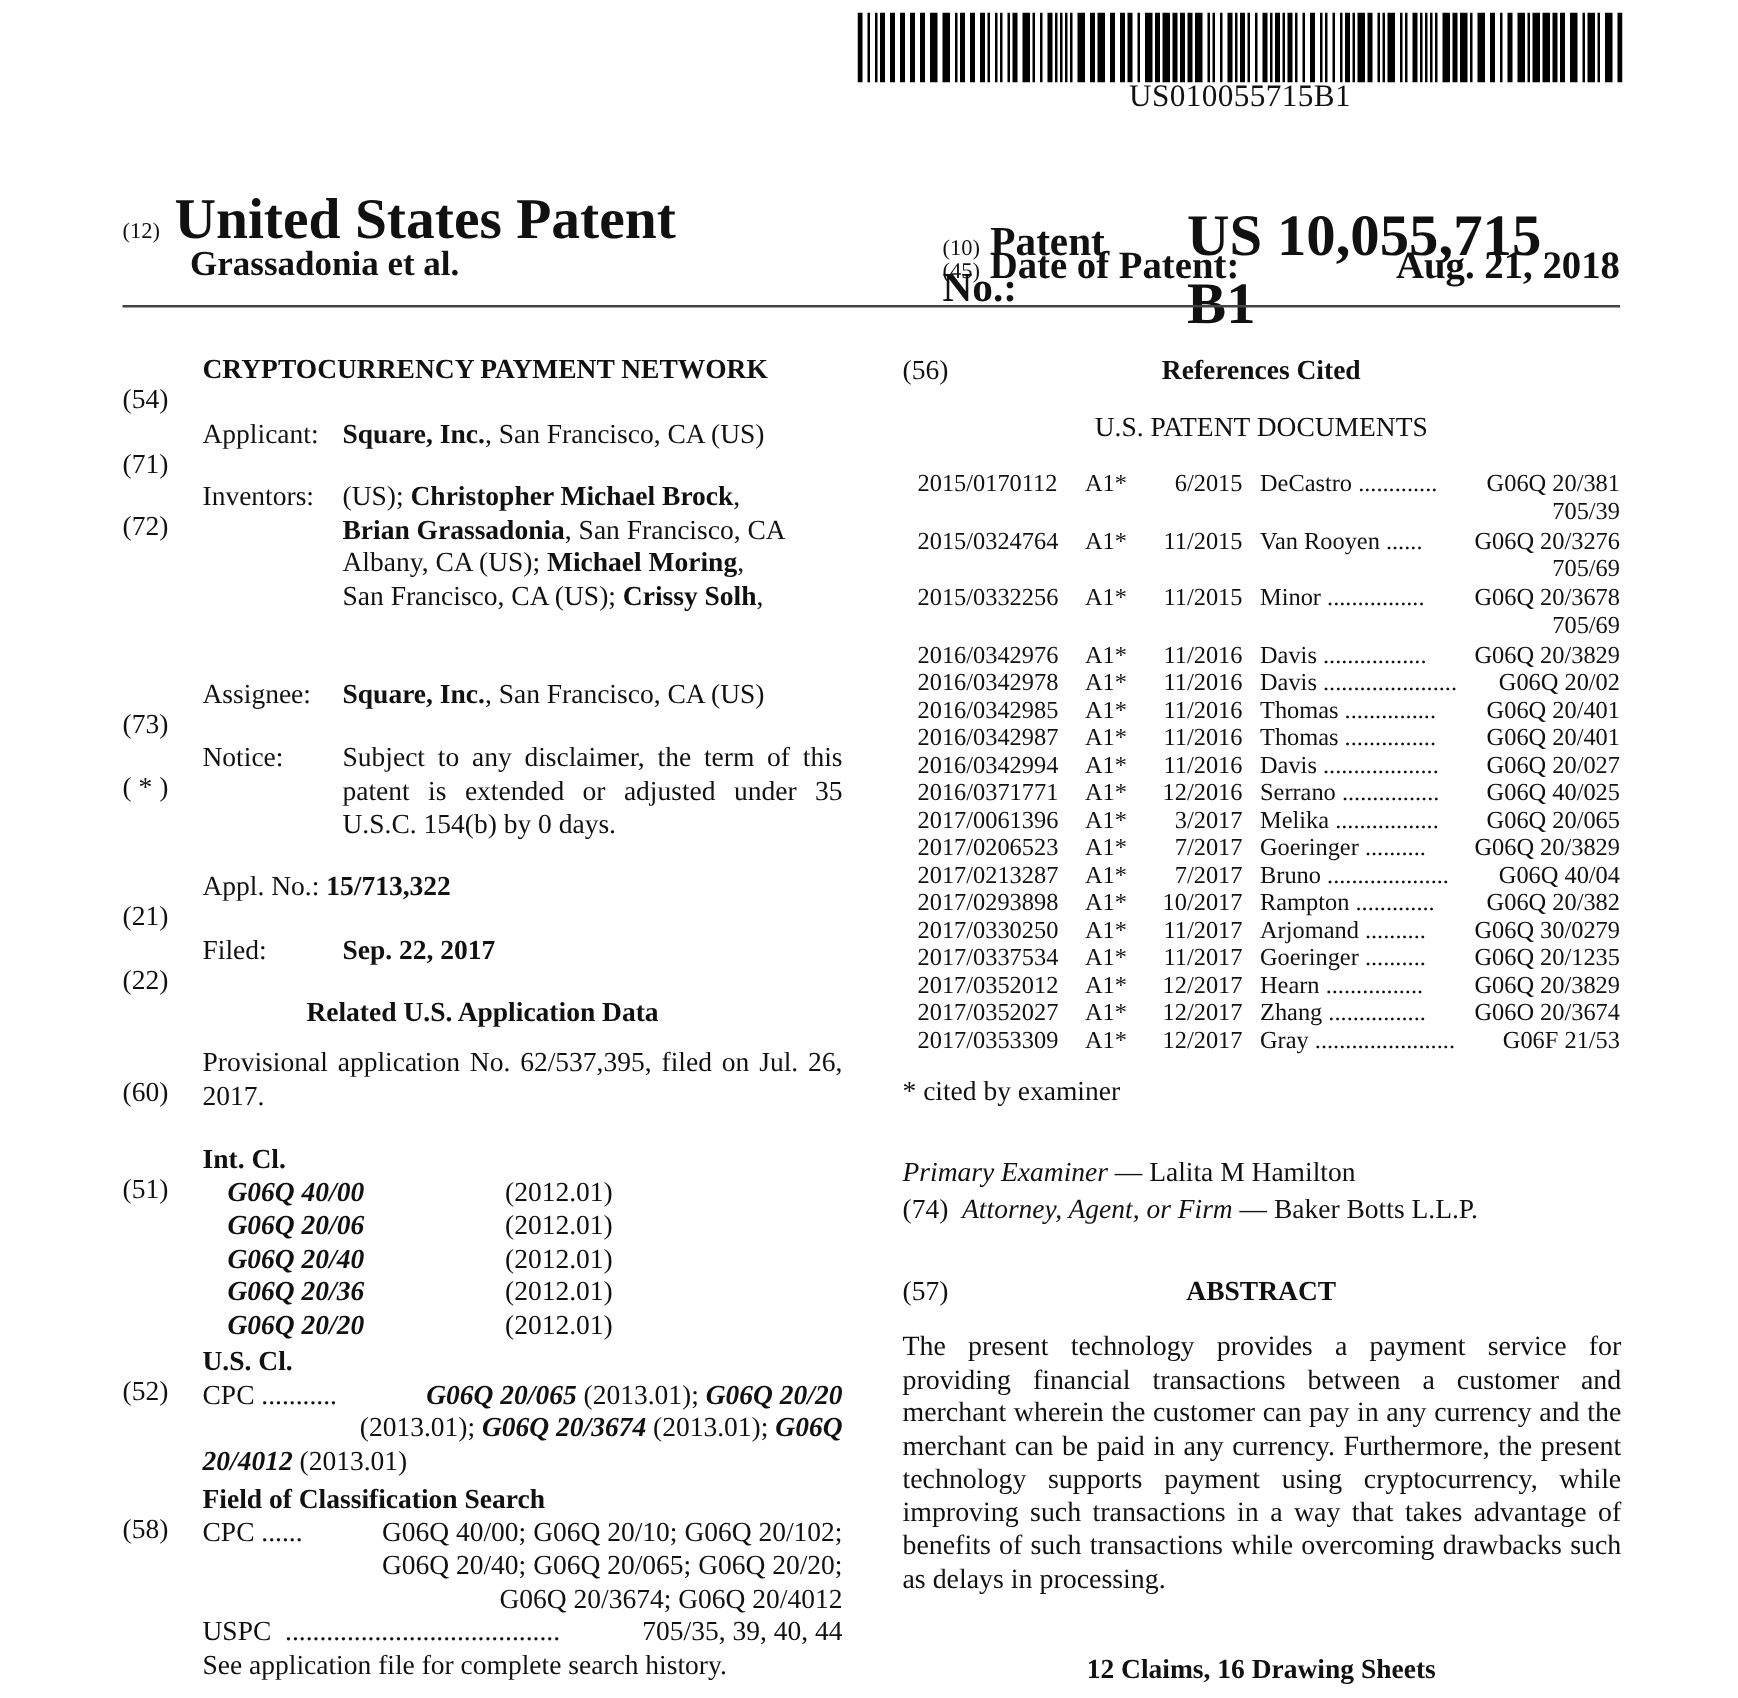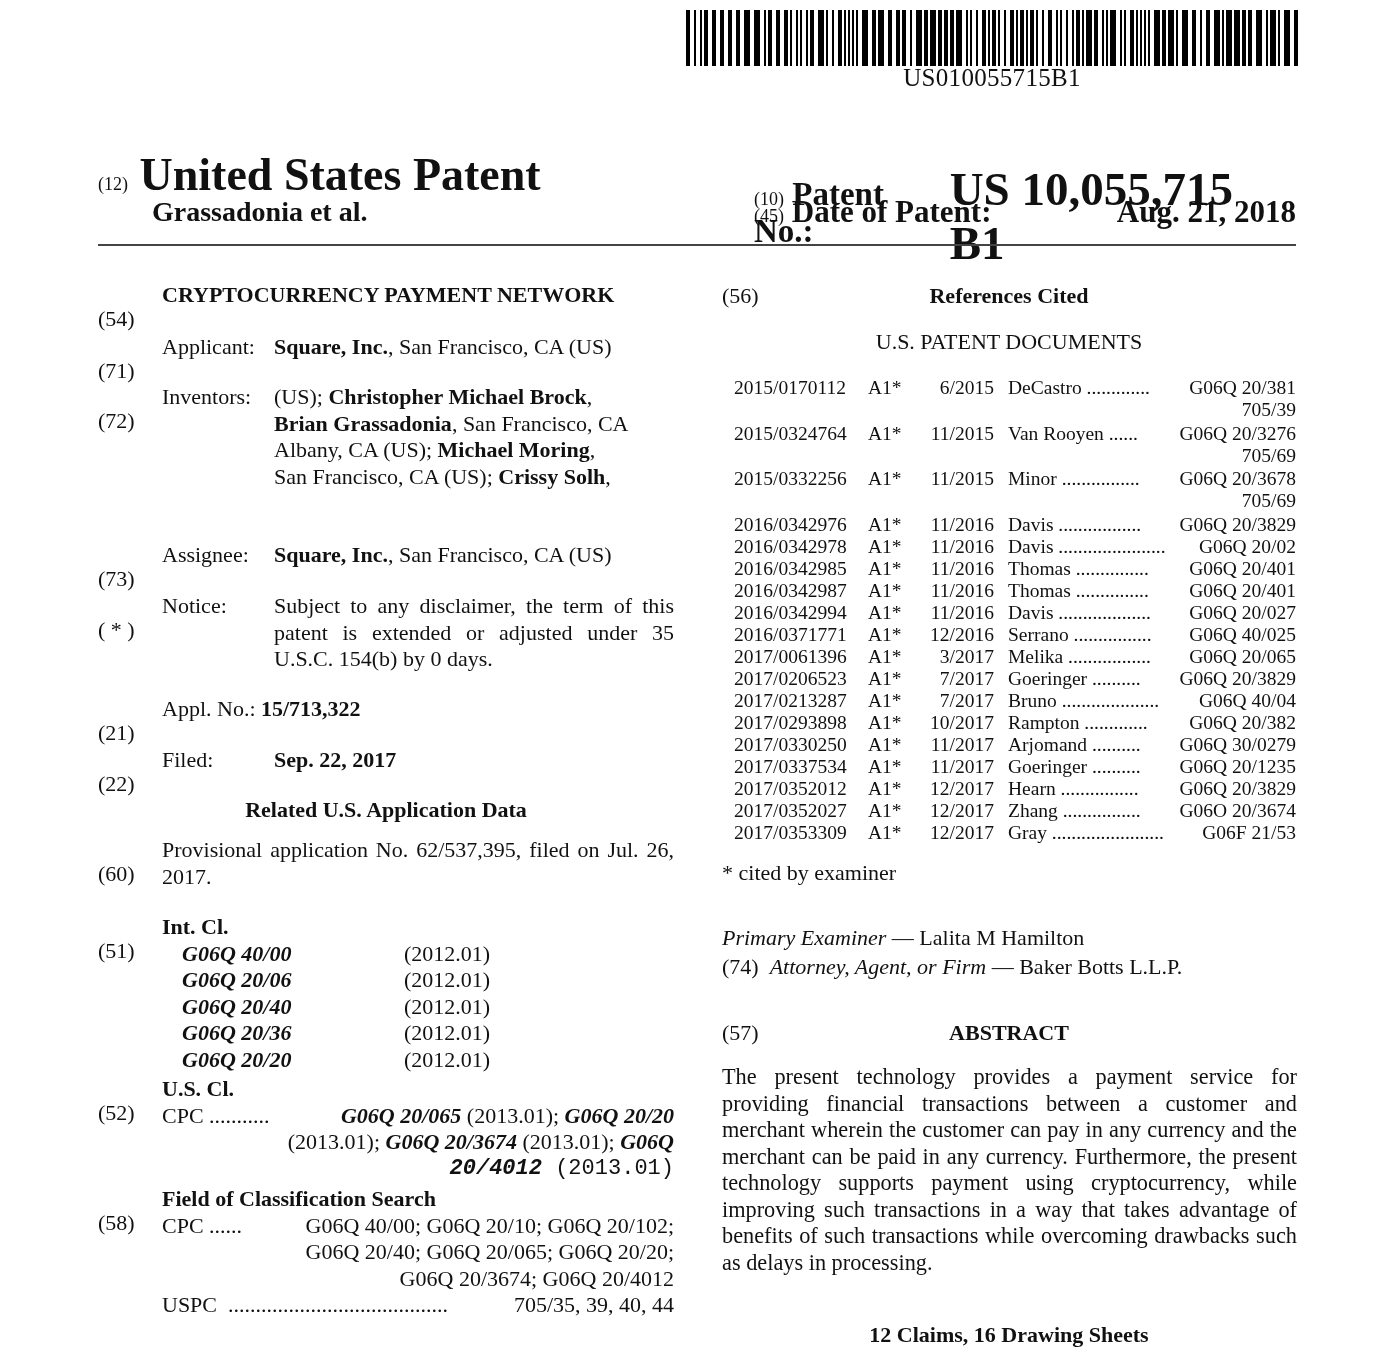--- a/index.html
+++ b/index.html
@@ -240,39 +240,40 @@
 
   <span class="code" style="top:1076px">(52)</span>
   <div class="abs" style="left:162px; top:1076px; width:512px">
     <div class="b">U.S. Cl.</div>
     <div id="uscl-lines">
         <div style="display: flex; justify-content: space-between;">
           <span>CPC ...........</span>
           <span><span class="bi">G06Q 20/065</span><span> (2013.01); </span><span class="bi">G06Q 20/20</span></span>
         </div>
         <div style="text-align: right;"><span>(2013.01); </span><span class="bi">G06Q 20/3674</span><span> (2013.01); </span><span class="bi">G06Q</span></div>
-        <div style="text-align: right; font-family: Liberation Mono, monospace;"><span class="bi">20/4012</span><span> (2013.01)</span></div>
+        <div style=""><span class="bi">20/4012</span><span> (2013.01)</span></div>
       </div>
   </div>
 
   <span class="code" style="top:1186px">(58)</span>
   <div class="abs" style="left:162px; top:1186px; width:512px">
     <div class="b">Field of Classification Search</div>
     <div id="fs-cpc">
         <div style="display: flex; justify-content: space-between;">
           <span>CPC ......</span>
           <span>G06Q 40/00; G06Q 20/10; G06Q 20/102;</span>
         </div>
         <div style="text-align: right;">G06Q 20/40; G06Q 20/065; G06Q 20/20;</div>
         <div style="text-align: right;">G06Q 20/3674; G06Q 20/4012</div>
       </div>
     <div class="row-flex">
       <span style="white-space:nowrap; overflow:hidden"><span>USPC</span>&nbsp;&nbsp;<span>........................................</span></span>
       <span style="white-space:nowrap">705/35, 39, 40, 44</span>
     </div>
+    <div>See application file for complete search history.</div>
   </div>
 </div>
 
 <div class="rcol">
   <span class="abs" style="left:722px; top:283px">(56)</span>
   <div class="abs b center" style="left:722px; width:574px; top:283px">References Cited</div>
   <div class="abs center" style="left:722px; width:574px; top:329px">U.S. PATENT DOCUMENTS</div>
 
   <div id="refs-table">
       <div class="ref-row" style="top: 377px;">

